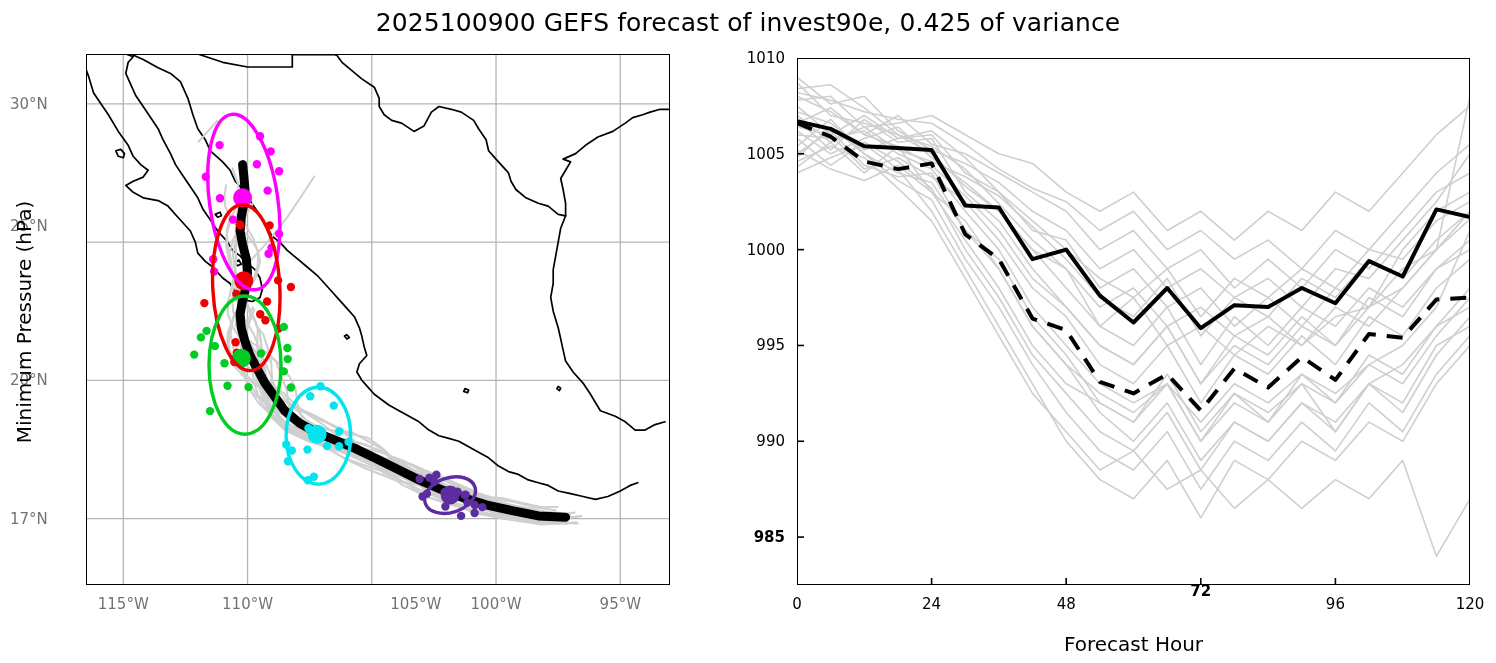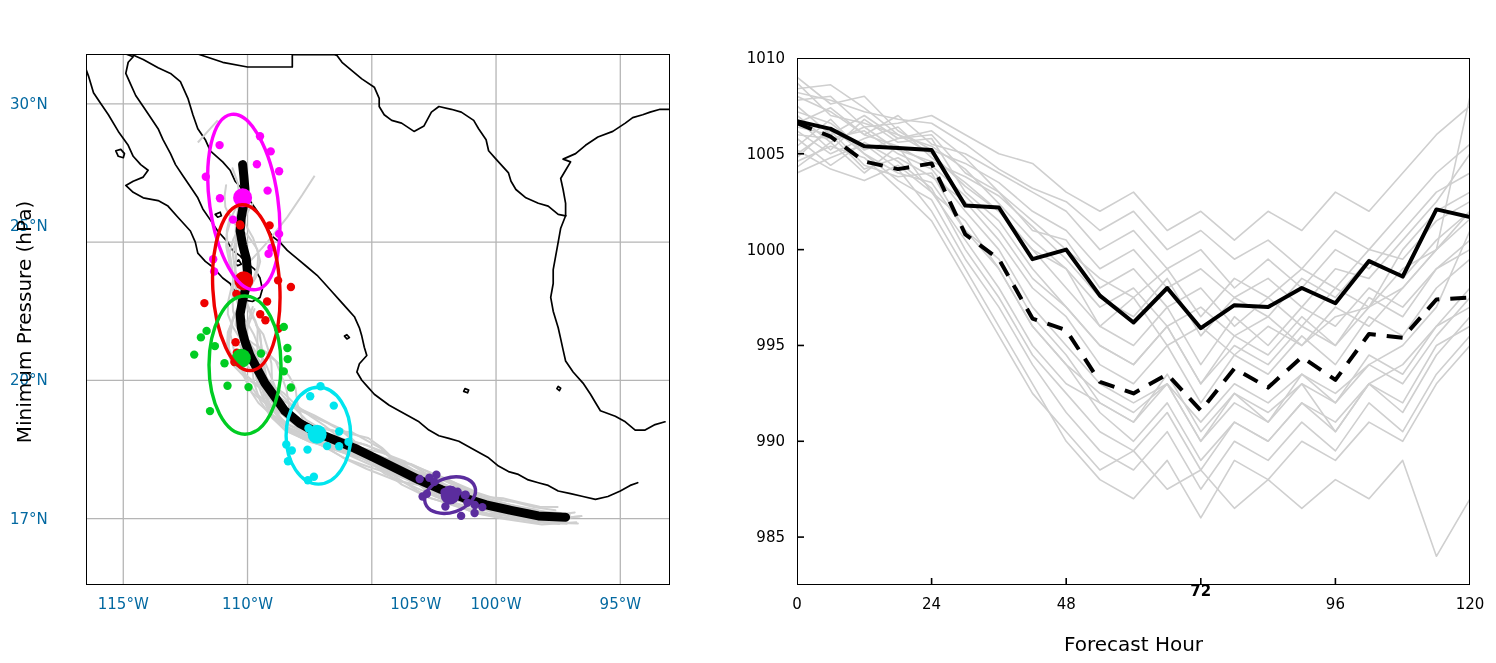--- a/index.html
+++ b/index.html
@@ -6,30 +6,31 @@
   body{width:1496px;height:663px;font-family:"DejaVu Sans","Liberation Sans",sans-serif;overflow:hidden;}
   #fig{position:relative;width:1496px;height:663px;}
   #title{position:absolute;left:0;top:8px;width:1496px;text-align:center;
          font-size:25px;color:#000;letter-spacing:.1px;}
   .panel{position:absolute;}
   #map-panel{left:86px;top:54px;width:584px;height:531px;}
   #ts-panel{left:797px;top:58px;width:673px;height:527px;}
   .frame{position:absolute;inset:0;border:1.6px solid #000;box-sizing:border-box;}
   .svgwrap{position:absolute;inset:0;}
   .ticklabel{position:absolute;font-size:15px;white-space:nowrap;}
-  .map-tick{color:#0369a1;}
+  .map-tick{color:#737373;}
   .ts-tick{color:#000;}
   .axlabel{position:absolute;font-size:20px;color:#000;white-space:nowrap;}
   #ylabel-ts{transform:rotate(-90deg);transform-origin:left top;}
 </style>
 </head>
 <body>
 
 <div id="fig">
 
+  <div id="title">2025100900 GEFS forecast of invest90e, 0.425 of variance</div>
 
   <div class="panel" id="map-panel">
     <div class="svgwrap">
       <svg id="map-svg" width="584" height="531" viewBox="0 0 584 531">
           <defs>
             <clipPath id="mapclip">
               <rect x="0" y="0" width="584" height="531"></rect>
             </clipPath>
           </defs>
           <g clip-path="url(#mapclip)">
@@ -231,21 +232,21 @@
   </div>
   <div id="ts-xticks">
       <div class="ticklabel ts-tick" style="left: 797px; top: 595px; transform: translateX(-50%);">0</div>
       <div class="ticklabel ts-tick" style="left: 931.6px; top: 595px; transform: translateX(-50%);">24</div>
       <div class="ticklabel ts-tick" style="left: 1066.2px; top: 595px; transform: translateX(-50%);">48</div>
       <div class="ticklabel ts-tick" style="left: 1200.8px; top: 582px; transform: translateX(-50%); font-weight: bold;">72</div>
       <div class="ticklabel ts-tick" style="left: 1335.4px; top: 595px; transform: translateX(-50%);">96</div>
       <div class="ticklabel ts-tick" style="left: 1470px; top: 595px; transform: translateX(-50%);">120</div>
     </div>
   <div id="ts-yticks">
-      <div class="ticklabel ts-tick" style="left: 785px; top: 537.091px; transform: translate(-100%, -50%);">985</div>
+      <div class="ticklabel ts-tick" style="left: 785px; top: 537.091px; transform: translate(-100%, -50%); font-weight: bold;">985</div>
       <div class="ticklabel ts-tick" style="left: 785px; top: 441.273px; transform: translate(-100%, -50%); text-align: center;">990</div>
       <div class="ticklabel ts-tick" style="left: 785px; top: 345.455px; transform: translate(-100%, -50%);">995</div>
       <div class="ticklabel ts-tick" style="left: 785px; top: 249.636px; transform: translate(-100%, -50%);">1000</div>
       <div class="ticklabel ts-tick" style="left: 785px; top: 153.818px; transform: translate(-100%, -50%);">1005</div>
       <div class="ticklabel ts-tick" style="left: 785px; top: 58px; transform: translate(-100%, -50%);">1010</div>
     </div>
   <div class="axlabel" id="xlabel-ts" style="left: 1133.5px; top: 632px; transform: translateX(-50%);">Forecast Hour</div>
   <div class="axlabel" id="ylabel-ts" style="left: 24px; top: 321.5px; transform: rotate(-90deg) translate(-50%, -50%); transform-origin: left top;">Minimum Pressure (hPa)</div>
 
 </div>

